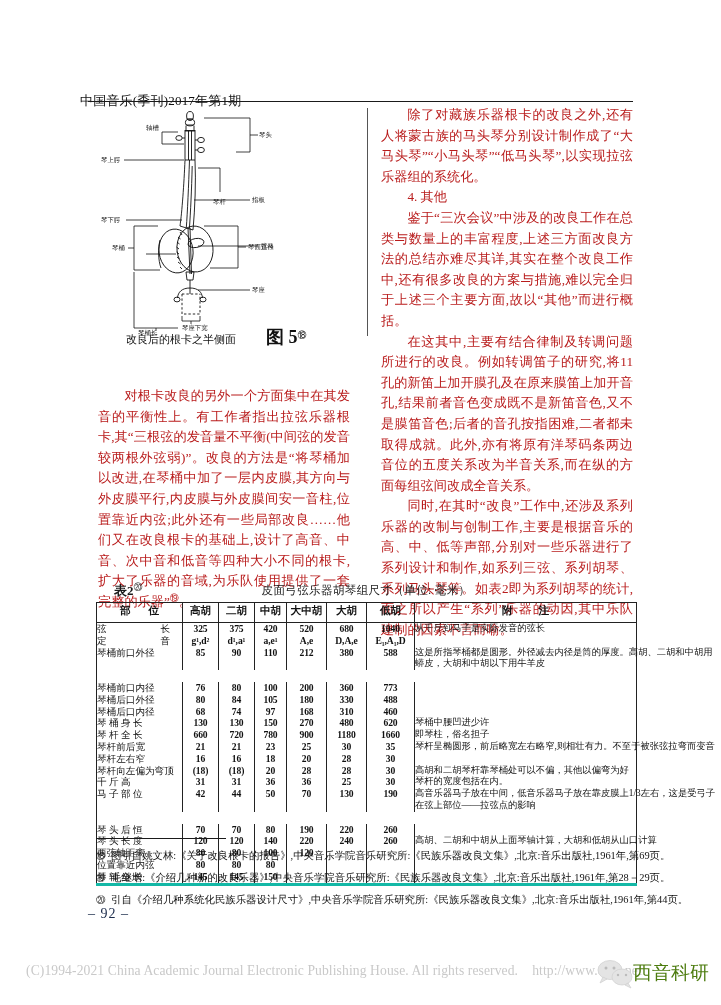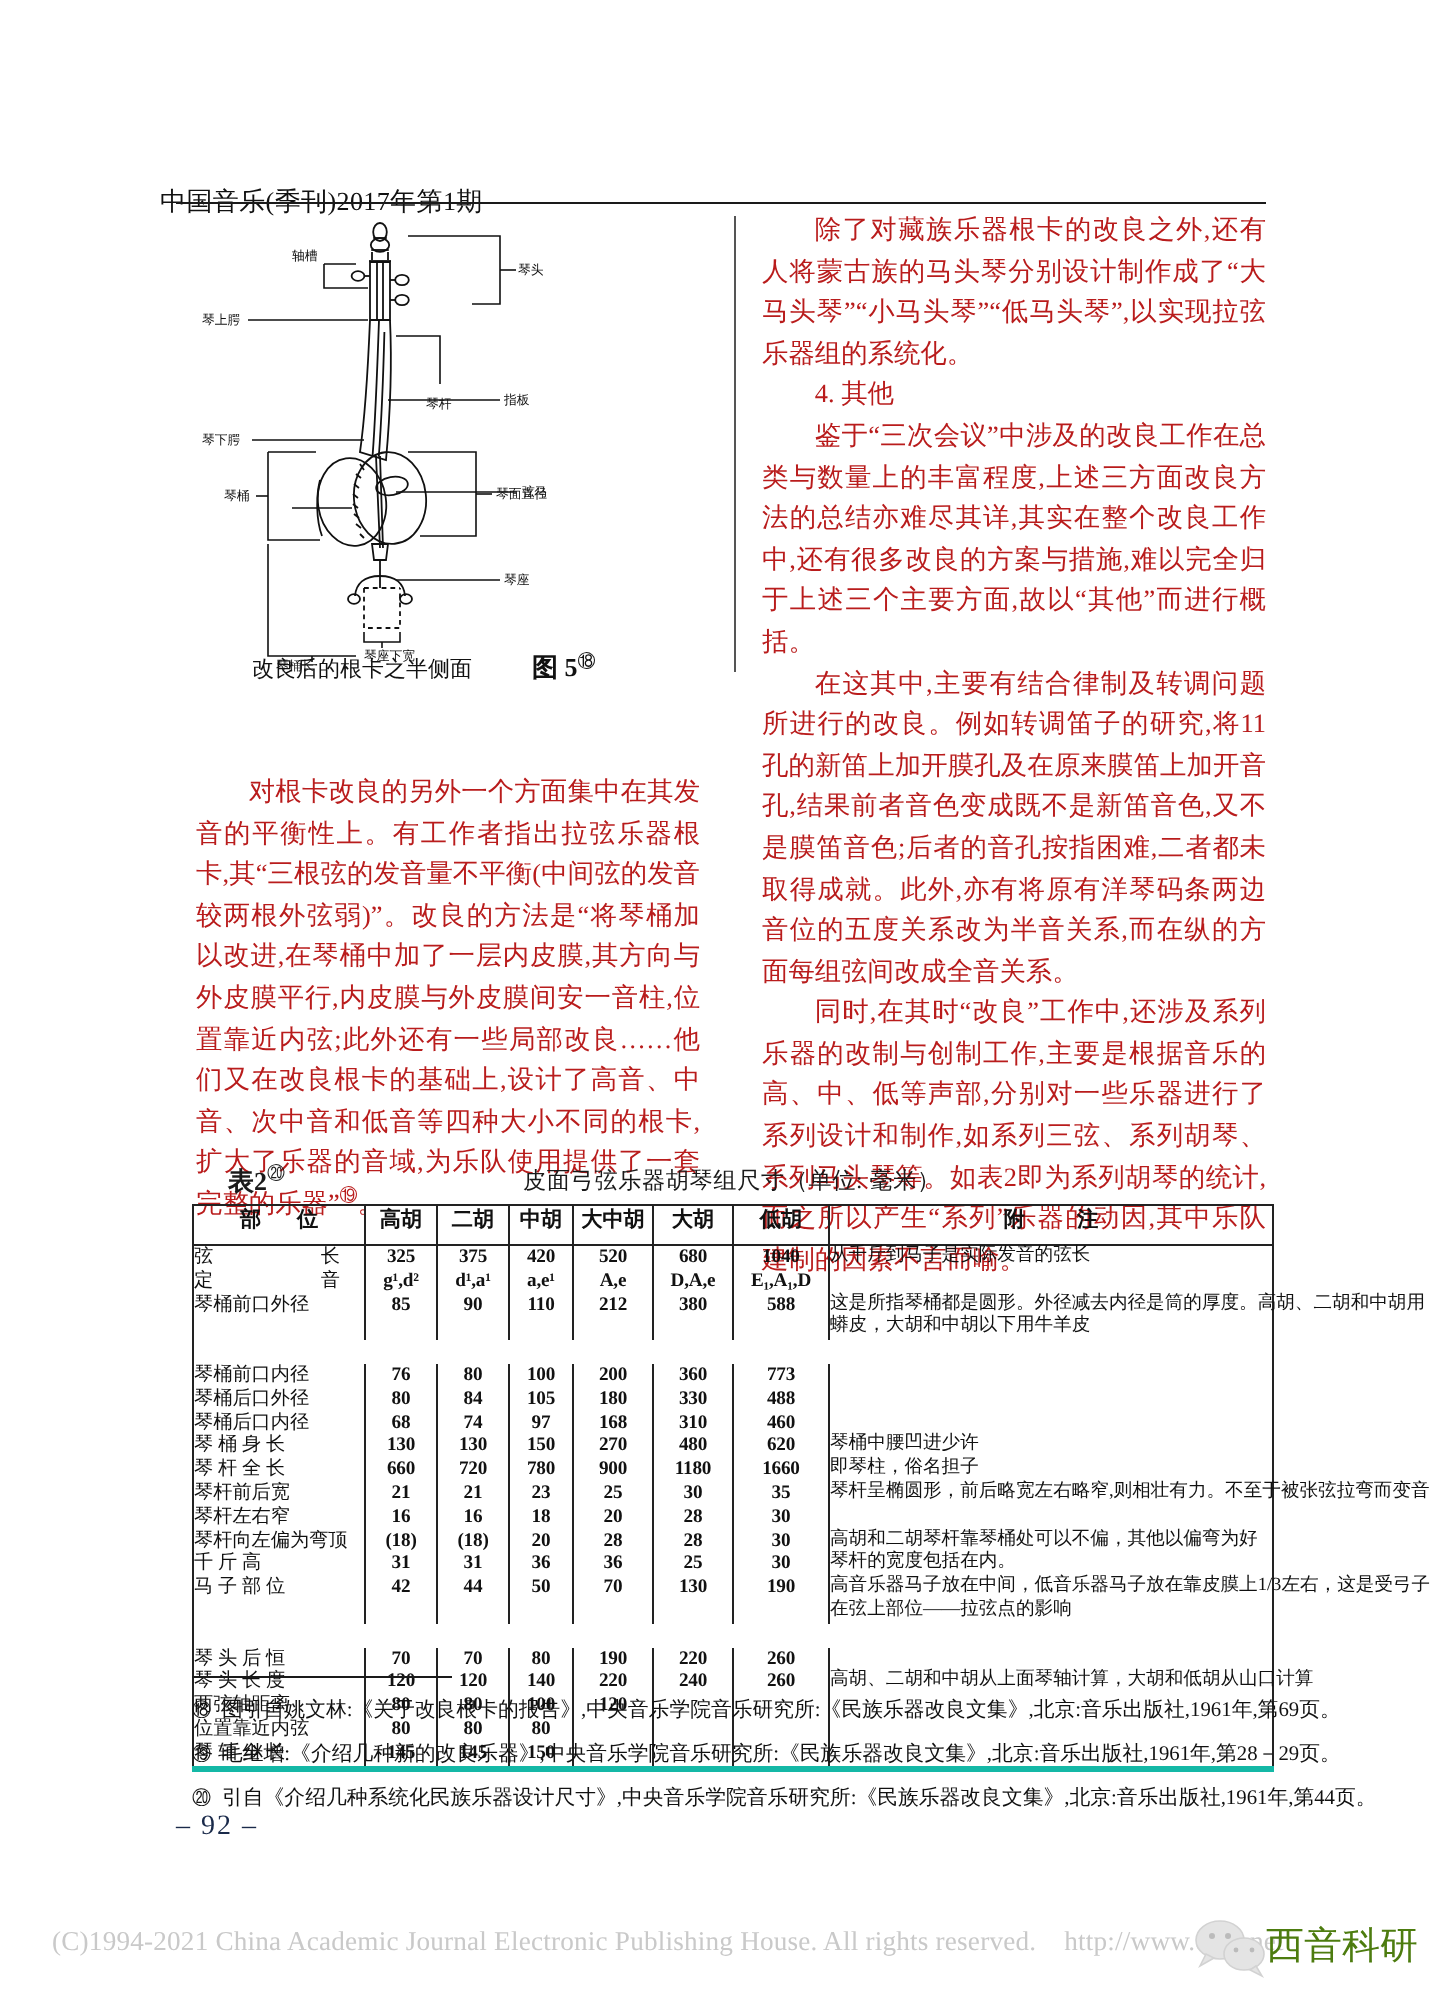--- a/index.html
+++ b/index.html
@@ -87,21 +87,21 @@
   .fig-caption {
     position: absolute;
     left: 98px;
     top: 325px;
     width: 252px;
     font-size: 11px;
     color: #111;
     white-space: nowrap;
   }
   .fig-caption .cap-text { margin-left: 28px; }
-  .fig-caption .cap-num  { margin-left: 30px; font-weight: bold; font-size: 13px; }
+  .fig-caption .cap-num  { margin-left: 30px; font-weight: bold; font-size: 18px; }
   .fig-note {
     position: absolute;
     left: 98px;
     top: 340px;
     width: 254px;
     font-size: 11.4px;
     line-height: 17px;
     text-align: justify;
     text-justify: inter-ideograph;
     color: #111;

